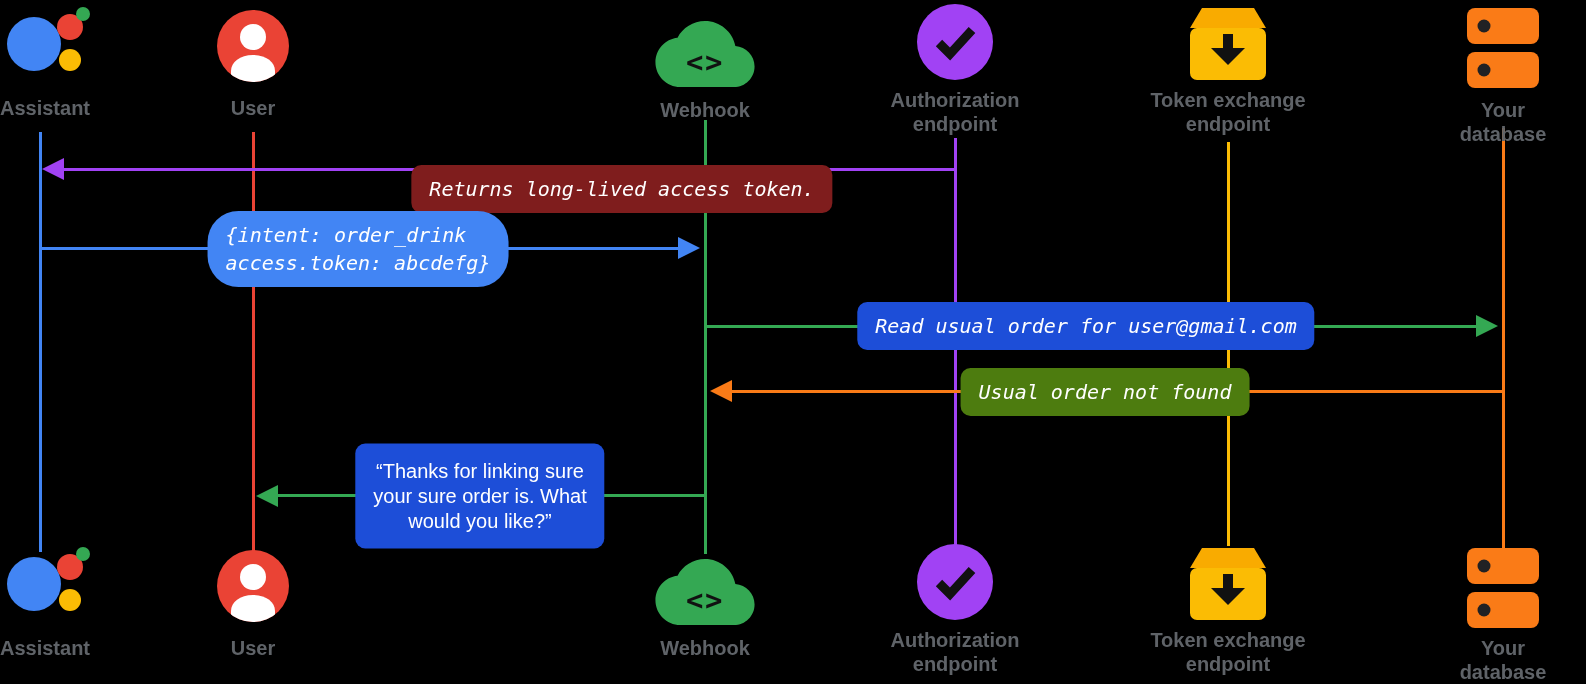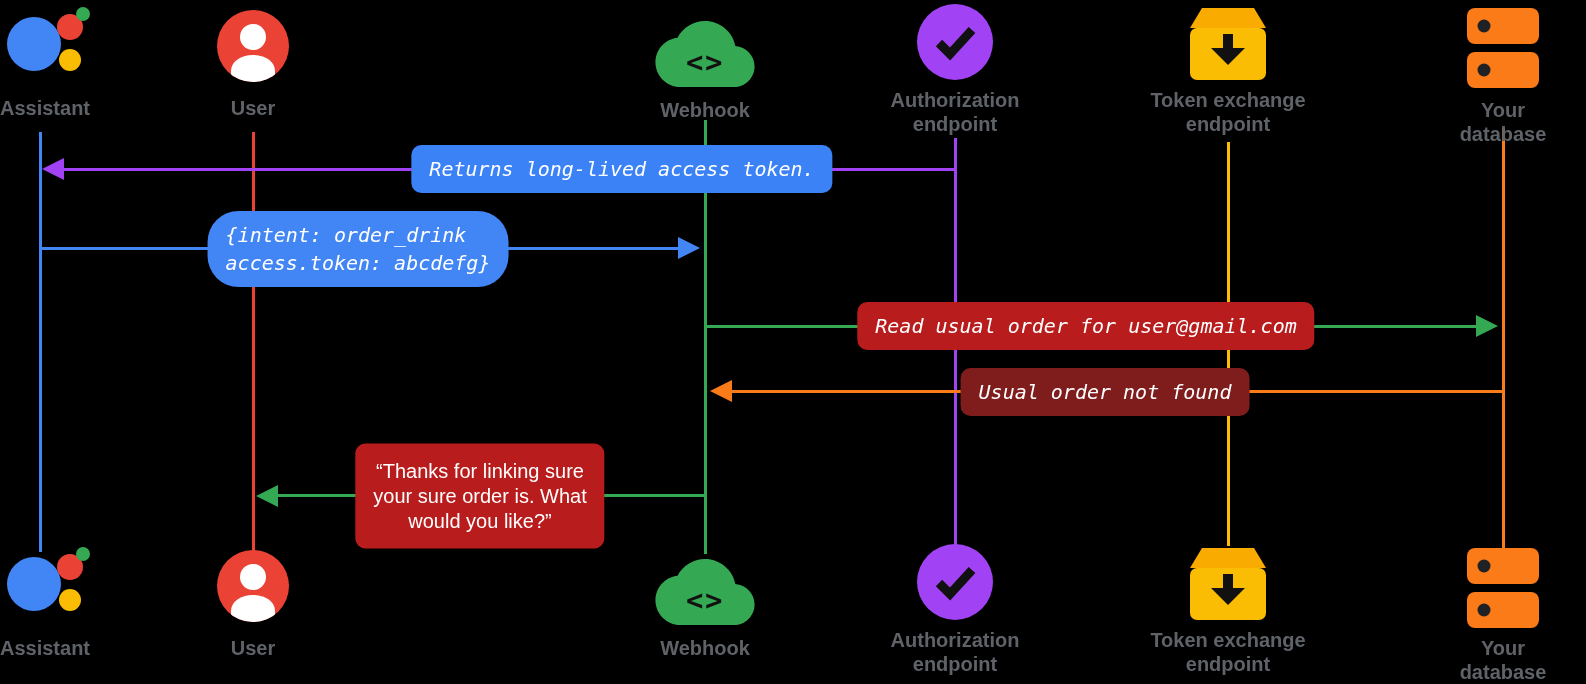--- a/index.html
+++ b/index.html
@@ -21,23 +21,23 @@
     position:absolute; z-index:3; transform:translate(-50%,-50%);
     border-radius:10px; color:#fff; padding:10px 18px;
     font-family:"DejaVu Sans Mono","Liberation Mono",monospace;
     font-style:italic; font-size:20px; line-height:28px; white-space:nowrap;
   }
   .msg-box.sans {
     font-family:"Liberation Sans","DejaVu Sans",sans-serif;
     font-style:normal; text-align:center; line-height:25px; padding:15px 18px;
   }
   .c-blue   { background:#4285f4;border-radius:31px; }
-  .c-green  { background:#b91c1c; }
-  .c-purple { background:#3b82f6; }
-  .c-orange { background:#7f1d1d; }
+  .c-green  { background:#1d4ed8; }
+  .c-purple { background:#7f1d1d;margin-top:20px; }
+  .c-orange { background:#4d7c0f; }
   .l-blue   { background:#4285f4; }
   .l-red    { background:#ea4335; }
   .l-green  { background:#34a853; }
   .l-purple { background:#a142f4; }
   .l-yellow { background:#fbbc04; }
   .l-orange { background:#fa7b17; }
   .ah-blue   { border-left-color:#4285f4; border-right-color:#4285f4; }
   .ah-green  { border-left-color:#34a853; border-right-color:#34a853; }
   .ah-purple { border-left-color:#a142f4; border-right-color:#a142f4; }
   .ah-orange { border-left-color:#fa7b17; border-right-color:#fa7b17; }

